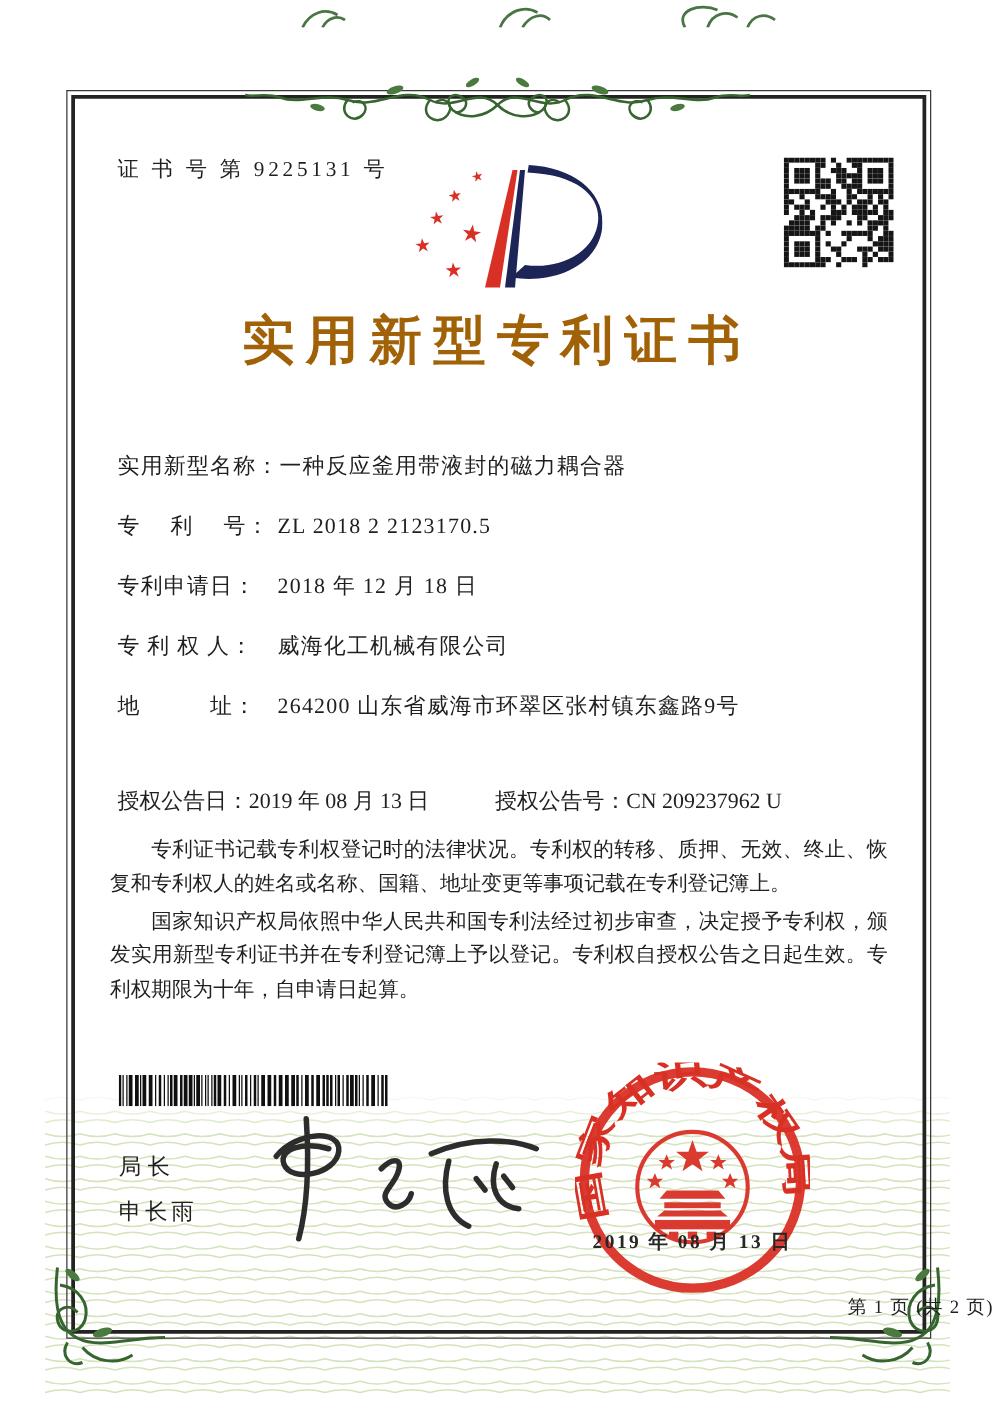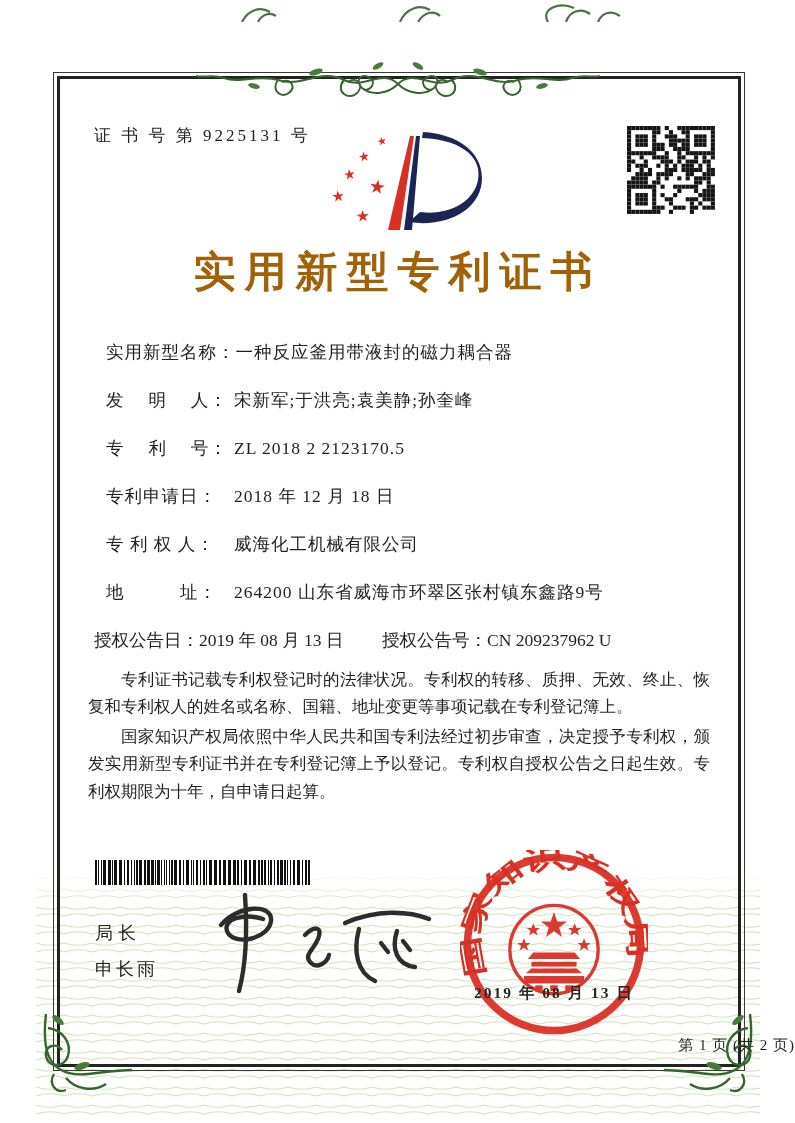--- a/index.html
+++ b/index.html
@@ -13,25 +13,25 @@
   .waves{position:absolute;left:36px;top:872px;width:724px;height:244px;z-index:0;
          -webkit-mask-image:linear-gradient(to bottom,transparent,black 34px);
          mask-image:linear-gradient(to bottom,transparent,black 34px);}
   .ornament{position:absolute;z-index:2;}
   .content{position:absolute;inset:0;z-index:3;}
   .cert-no{position:absolute;left:94px;top:124px;font-size:17px;letter-spacing:3px;}
   .logo{position:absolute;left:326px;top:130px;width:156px;height:108px;}
   .qr{position:absolute;left:627px;top:126px;width:88px;height:88px;}
   .title{position:absolute;left:0;top:244px;width:100%;text-align:center;
          font-size:42px;font-weight:bold;letter-spacing:9px;color:#a16207;}
-  .fields{position:absolute;left:94px;top:340px;width:610px;margin-left:12px;}
+  .fields{position:absolute;left:94px;top:360px;width:610px;}
   .field-row{height:48px;font-size:17.5px;letter-spacing:1px;white-space:nowrap;}
   .field-row .lbl{display:inline-block;min-width:128px;}
   .grant-row{position:absolute;left:94px;top:628px;width:620px;font-size:17.5px;white-space:nowrap;}
-  .grant-no{position:absolute;left:288px;top:0;}
+  .grant-no{position:absolute;left:302px;top:0;}
   .body-text{position:absolute;left:88px;top:666px;width:622px;font-size:16.5px;
              line-height:1.66;text-align:justify;}
   .body-text p{margin:0 0 2px 0;text-indent:2em;}
   .barcode{position:absolute;left:95px;top:860px;width:216px;height:25px;}
   .sig-title{position:absolute;left:95px;top:921px;font-size:18px;letter-spacing:5px;}
   .sig-name{position:absolute;left:95px;top:957px;font-size:18px;letter-spacing:3px;}
   .sig-script{position:absolute;left:185px;top:885px;width:270px;height:110px;}
   .seal{position:absolute;left:460px;top:850px;width:188px;height:188px;}
   .seal-date{position:absolute;left:474px;top:983px;font-size:15.5px;font-weight:bold;
              letter-spacing:2px;color:#262624;}
@@ -389,23 +389,20 @@
         <rect x="25.142857142857146" y="83.80952380952381" width="4.1066666666666665" height="4.1066666666666665" fill="#151515"></rect>
       </svg>
 
     <div class="title">实用新型专利证书</div>
 
     <div class="fields">
       <div class="field-row">
         <span class="lbl">实用新型名称：</span><span>一种反应釜用带液封的磁力耦合器</span>
       </div>
       <div class="field-row">
-        <span class="lbl">发　 明　 人：</span><span>宋新军;于洪亮;袁美静;孙奎峰</span>
-      </div>
-      <div class="field-row">
         <span class="lbl">专　 利　 号：</span><span>ZL 2018 2 2123170.5</span>
       </div>
       <div class="field-row">
         <span class="lbl">专利申请日：</span><span>2018 年 12 月 18 日</span>
       </div>
       <div class="field-row">
         <span class="lbl">专 利 权 人：</span><span>威海化工机械有限公司</span>
       </div>
       <div class="field-row">
         <span class="lbl">地　　　址：</span><span>264200 山东省威海市环翠区张村镇东鑫路9号</span>

